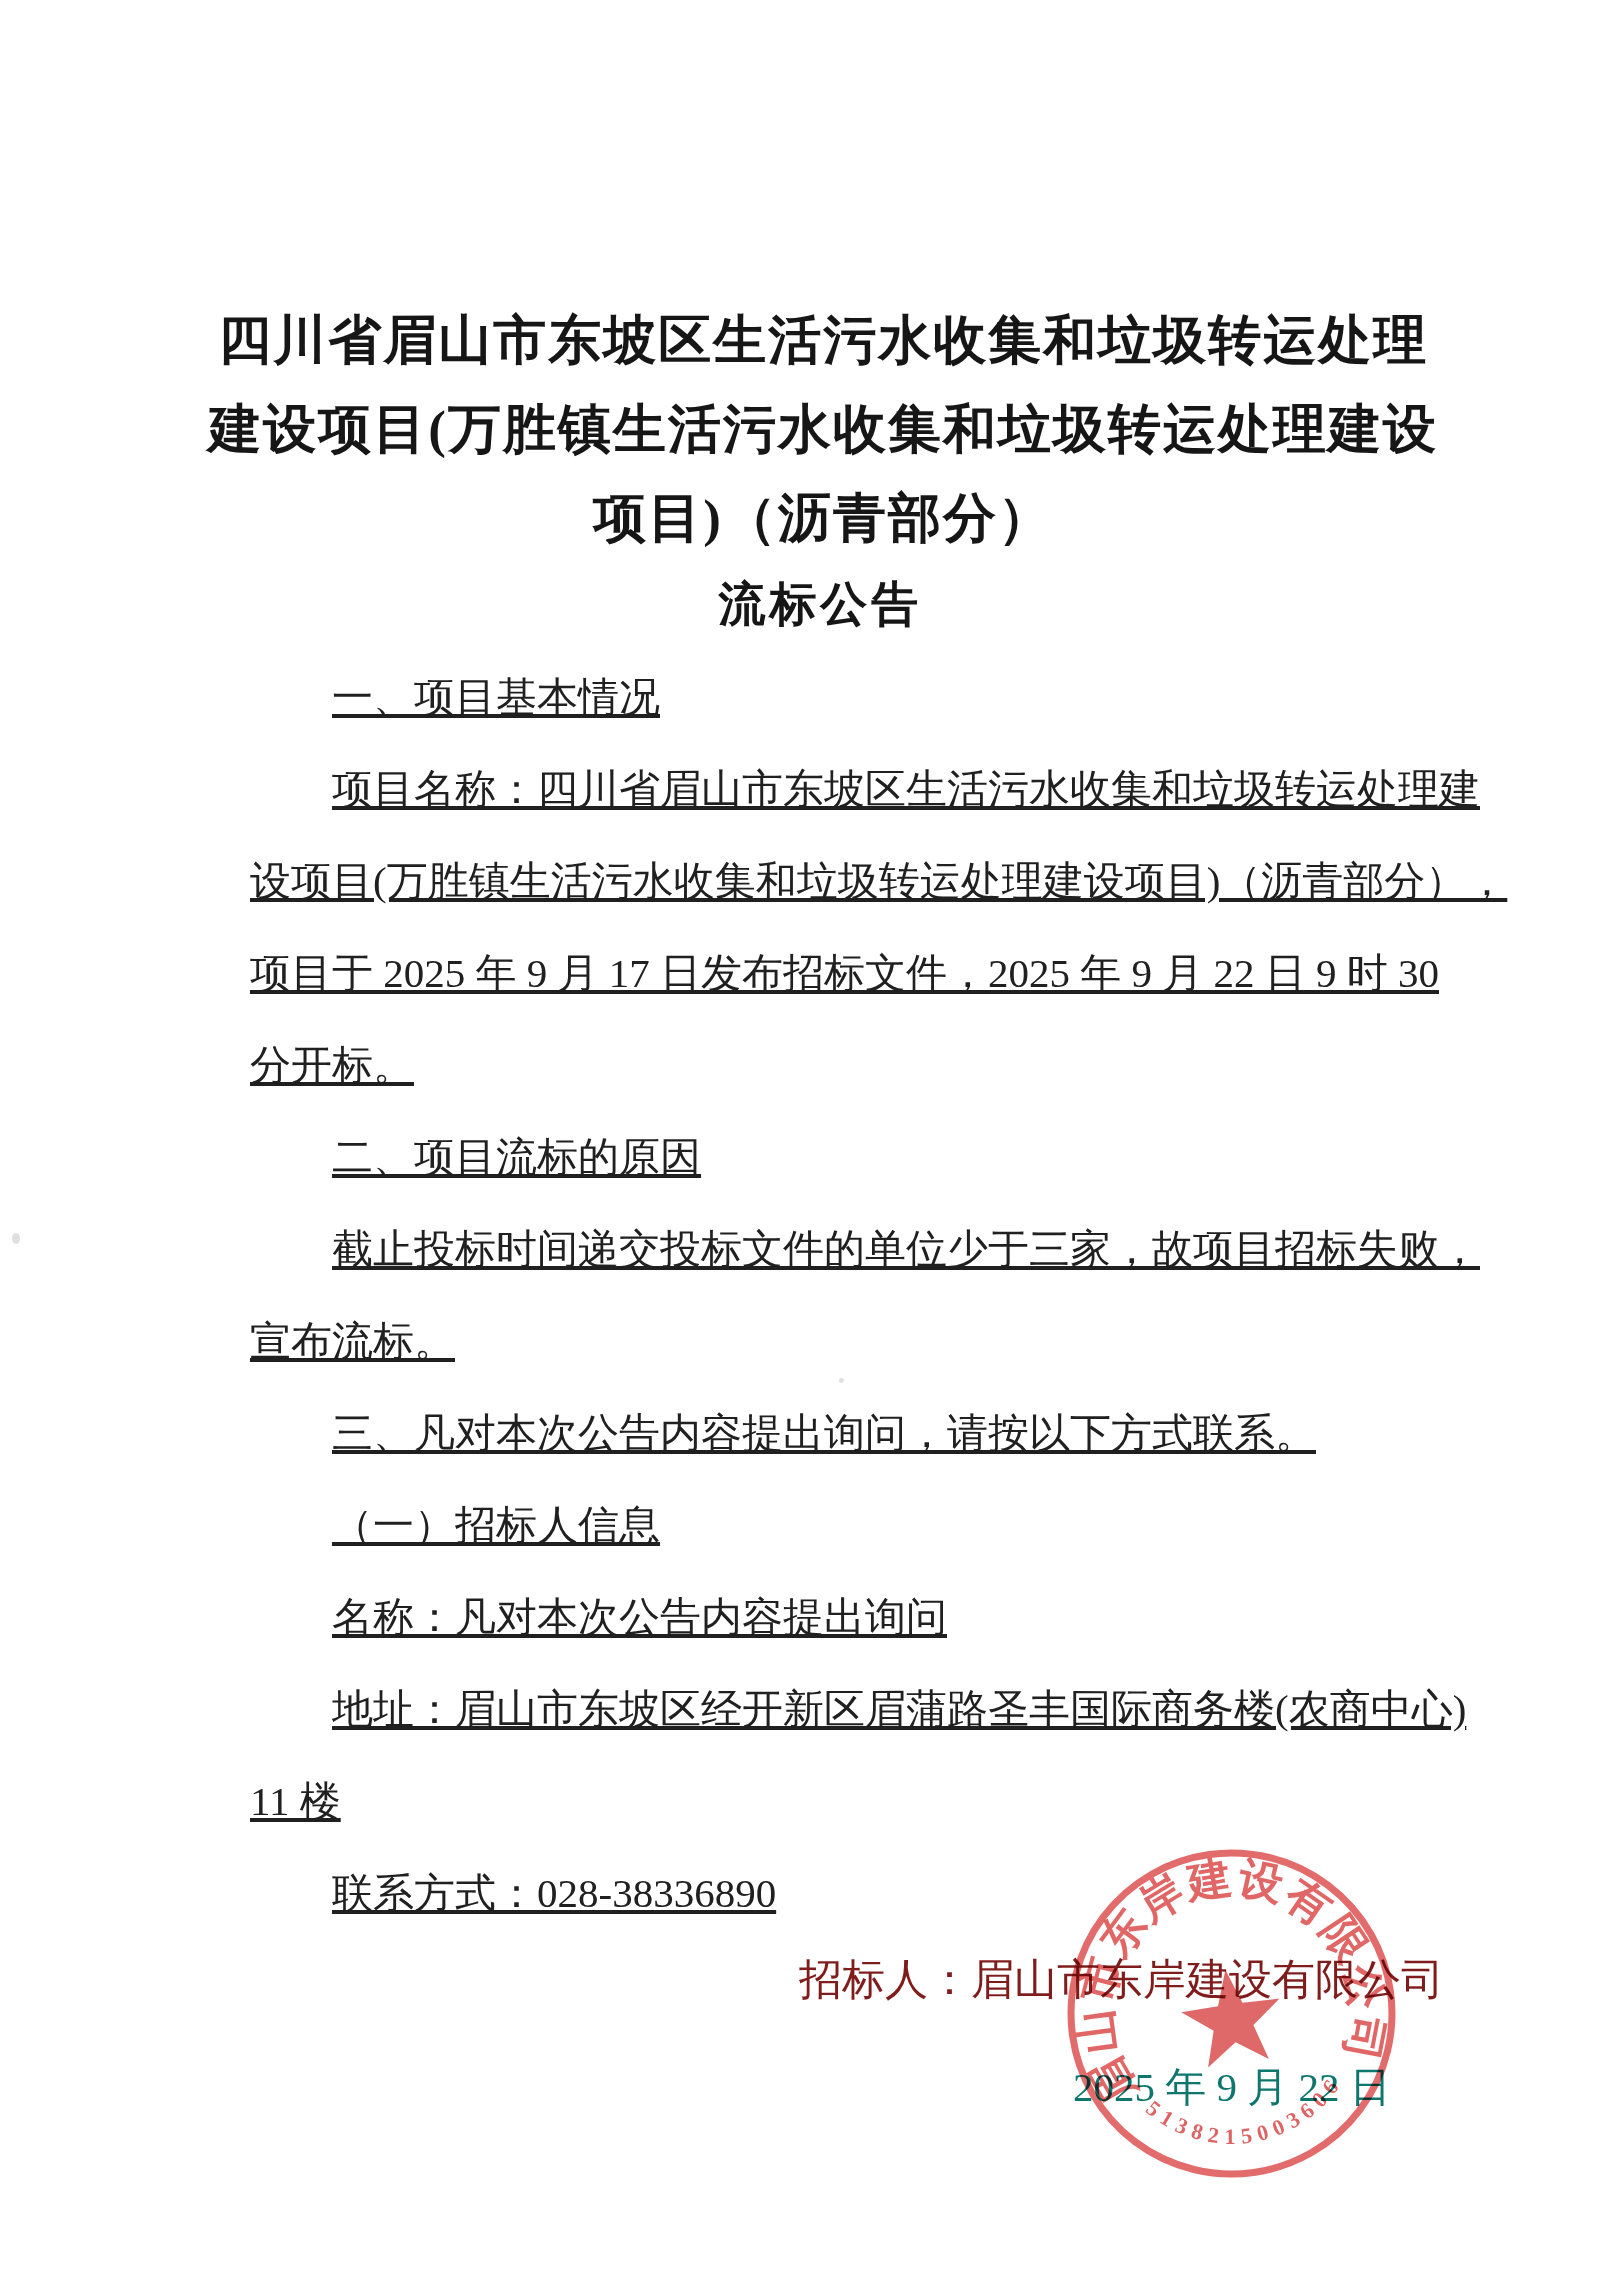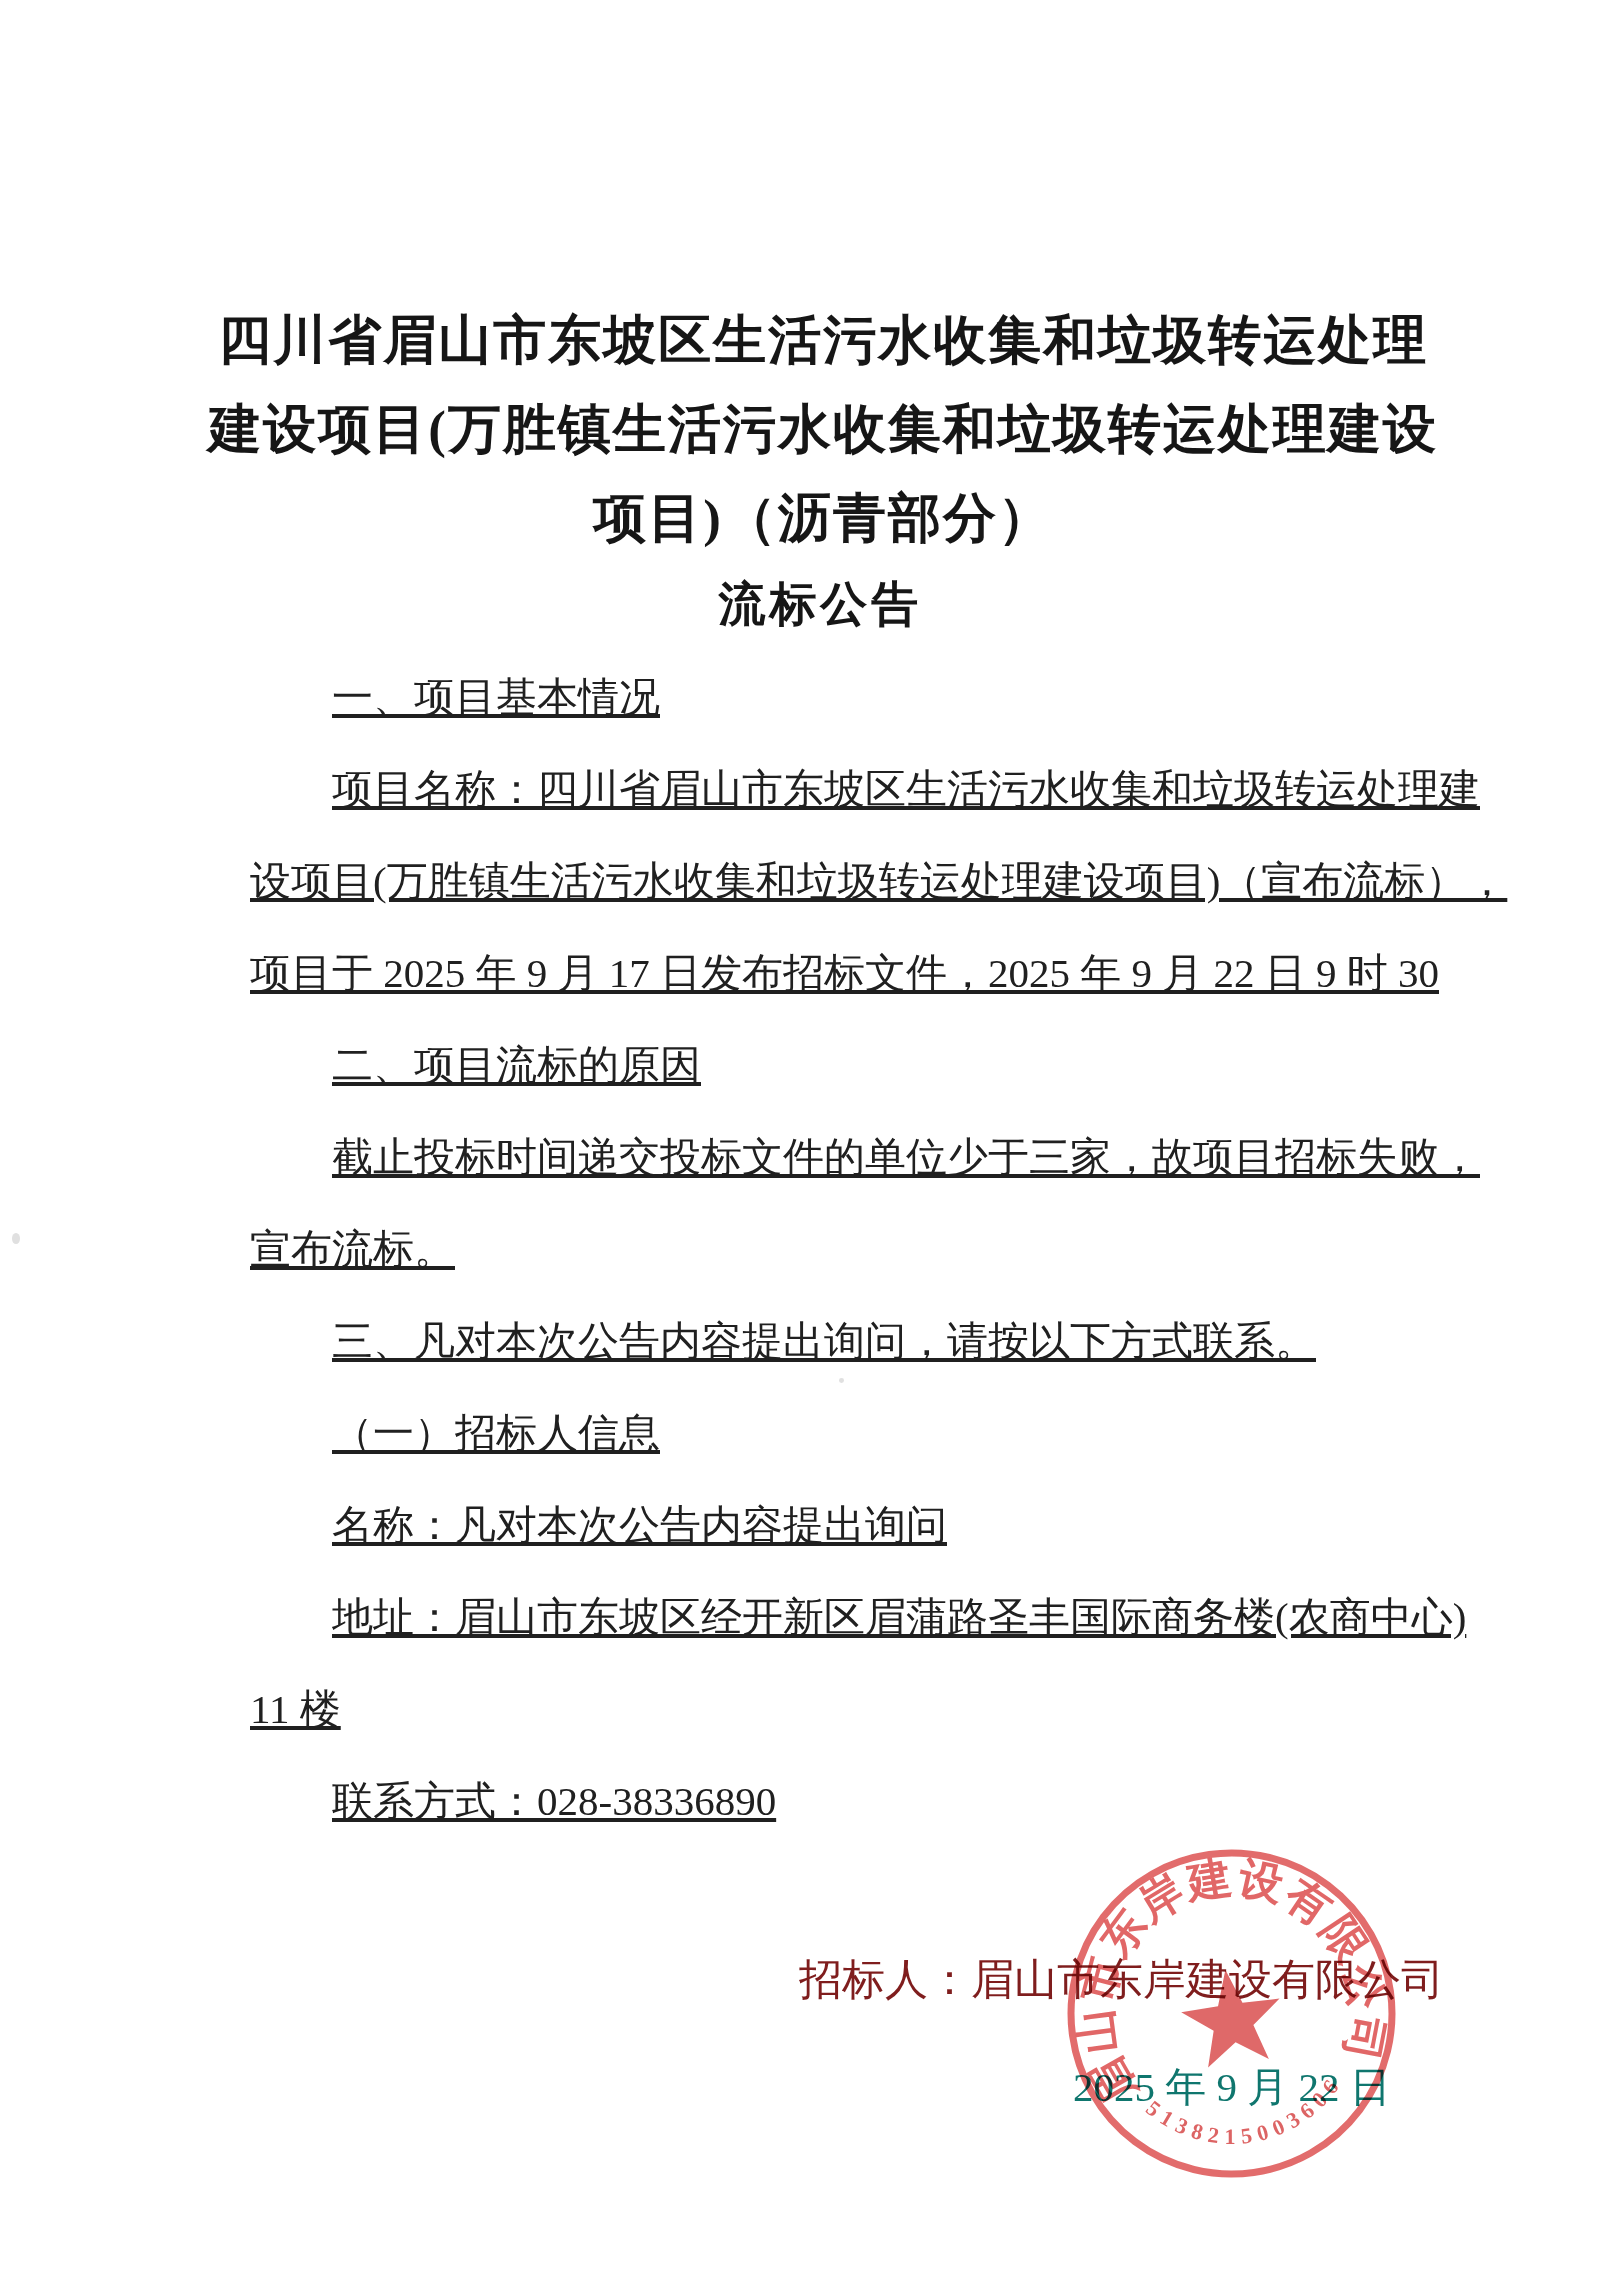--- a/index.html
+++ b/index.html
@@ -65,22 +65,23 @@
     <div class="title-line">四川省眉山市东坡区生活污水收集和垃圾转运处理</div>
     <div class="title-line">建设项目(万胜镇生活污水收集和垃圾转运处理建设</div>
     <div class="title-line">项目)（沥青部分）</div>
   </div>
 
   <div class="notice-heading">流标公告</div>
 
   <div class="body-block">
     <div class="line indent">一、项目基本情况</div>
     <div class="line indent">项目名称：四川省眉山市东坡区生活污水收集和垃圾转运处理建</div>
-    <div class="line">设项目(万胜镇生活污水收集和垃圾转运处理建设项目)（宣布流标），</div>
+    <div class="line">设项目(万胜镇生活污水收集和垃圾转运处理建设项目)（沥青部分），</div>
     <div class="line">项目于 2025 年 9 月 17 日发布招标文件，2025 年 9 月 22 日 9 时 30</div>
+    <div class="line">分开标。</div>
     <div class="line indent">二、项目流标的原因</div>
     <div class="line indent">截止投标时间递交投标文件的单位少于三家，故项目招标失败，</div>
     <div class="line">宣布流标。</div>
     <div class="line indent">三、凡对本次公告内容提出询问，请按以下方式联系。</div>
     <div class="line indent">（一）招标人信息</div>
     <div class="line indent">名称：凡对本次公告内容提出询问</div>
     <div class="line indent">地址：眉山市东坡区经开新区眉蒲路圣丰国际商务楼(农商中心)</div>
     <div class="line">11 楼</div>
     <div class="line indent">联系方式：028-38336890</div>
   </div>

